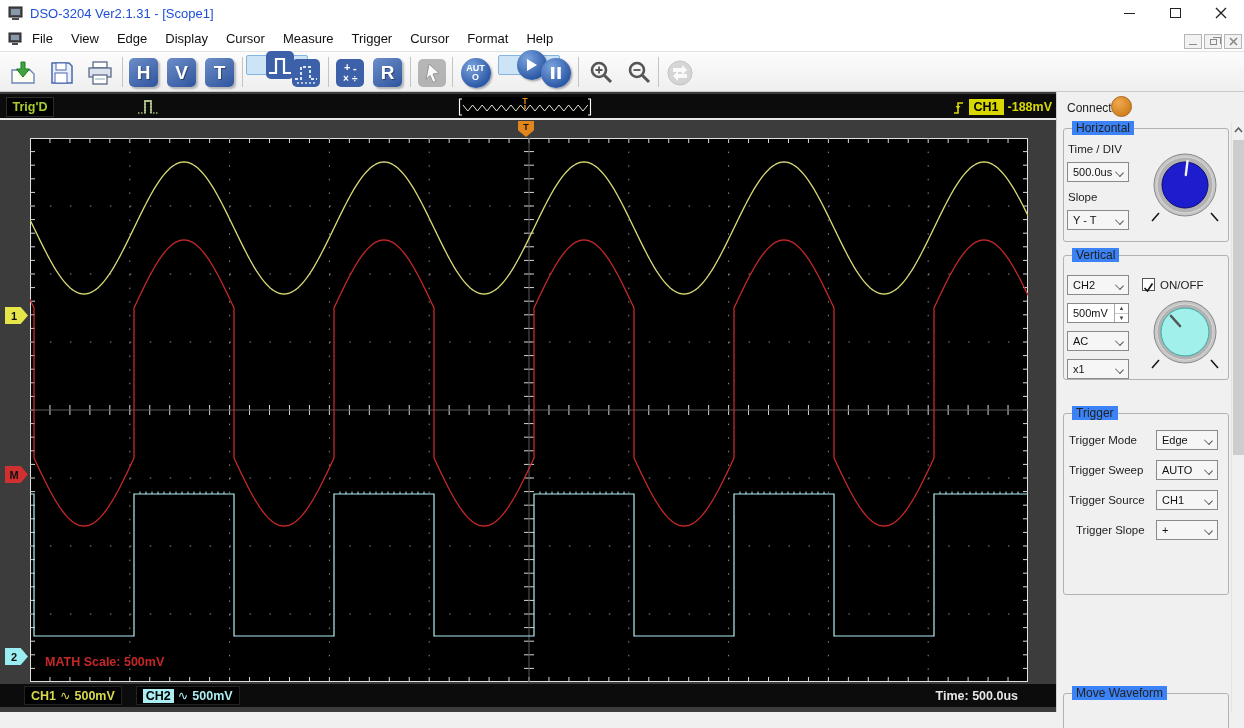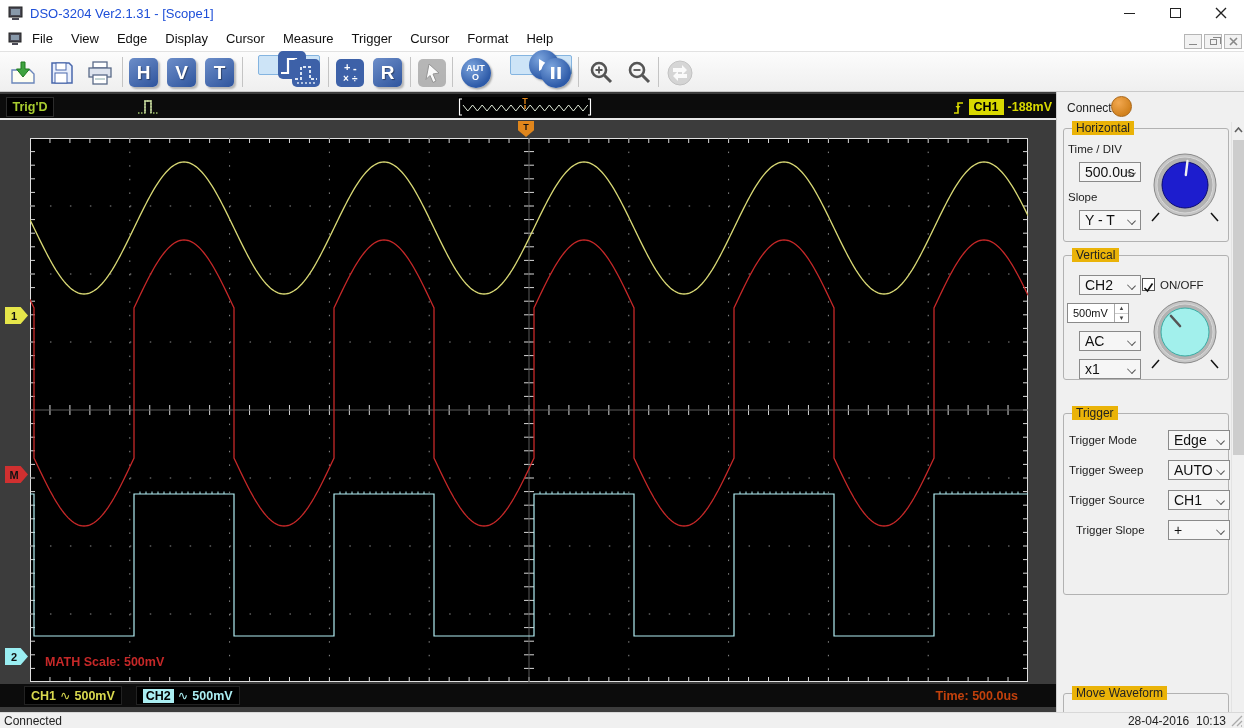--- a/index.html
+++ b/index.html
@@ -39,28 +39,28 @@
   .plot{position:absolute;left:30px;top:46px;width:998px;height:544px;background:#000;}
   .marker{position:absolute;display:flex;align-items:center;justify-content:center;font-size:11px;font-weight:bold;color:#111;}
   .mk-right-point{clip-path:polygon(0 0,68% 0,100% 50%,68% 100%,0 100%);width:23px;height:17px;padding-right:5px;}
   .mk-left-point{clip-path:polygon(100% 0,32% 0,0 50%,32% 100%,100% 100%);width:22px;height:17px;padding-left:5px;}
   .mk-down-point{clip-path:polygon(0 0,100% 0,100% 58%,50% 100%,0 58%);width:16px;height:16px;padding-bottom:4px;font-size:9px;}
   .scopebottom{position:absolute;left:0;top:592px;width:1056px;height:23px;background:#0c0c0c;display:flex;align-items:center;}
   .chgroup{background:#000;border:1px solid #222;height:19px;display:flex;align-items:center;padding:0 6px;gap:4px;font-size:12.5px;font-weight:bold;}
   .ylw{color:#d8d84e;}
   .cyn{color:#abeef2;}
   .ch2badge{background:#abeef2;color:#000;padding:0 3px;}
-  .timebox{color:#c2410c;font-size:12.5px;font-weight:bold;}
+  .timebox{color:#e5e5e5;font-size:12.5px;font-weight:bold;}
   .wavechar{font-family:"DejaVu Sans",sans-serif;font-weight:normal;}
   
   .rpanel{position:absolute;left:1056px;top:92px;width:188px;height:620px;background:#f0f0f0;border-left:1px solid #cfcfcf;}
   .grpbox{position:absolute;border:1px solid #b2b2b2;border-radius:3px;}
-  .grptitle{position:absolute;top:-8px;left:8px;background:#eab308;padding:0 4px;font-size:12px;color:#222;}
+  .grptitle{position:absolute;top:-8px;left:8px;background:#3b82f6;padding:0 4px;font-size:12px;color:#222;}
   .lbl{position:absolute;font-size:11.5px;color:#222;}
-  .sel{position:absolute;width:62px;height:20px;background:#f6f6f6;border:1px solid #8a8a8a;font-size:14px;color:#111;display:flex;align-items:center;padding-left:5px;margin-left:12px;}
+  .sel{position:absolute;width:62px;height:20px;background:#f6f6f6;border:1px solid #8a8a8a;font-size:11px;color:#111;display:flex;align-items:center;padding-left:5px;}
   .sel .chev{position:absolute;right:5px;top:6px;width:7px;height:7px;}
   .chev:before{content:"";position:absolute;left:0;top:0;width:6px;height:6px;border-right:1.4px solid #555;border-bottom:1.4px solid #555;transform:rotate(45deg) scale(1,.8);}
   .spinner{position:absolute;width:62px;height:20px;background:#fff;border:1px solid #8a8a8a;font-size:11px;color:#111;display:flex;align-items:center;padding-left:5px;}
   .spinbtns{position:absolute;right:0;top:0;width:14px;height:18px;border-left:1px solid #aaa;display:flex;flex-direction:column;}
   .spinbtns span{flex:1;display:flex;align-items:center;justify-content:center;font-size:6px;color:#444;border-bottom:1px solid #ccc;}
   .spinbtns span:last-child{border-bottom:none;}
   .cbox{position:absolute;width:13px;height:13px;background:#fff;border:1px solid #555;}
   .scrollbar{position:absolute;left:1231px;top:122px;width:13px;height:590px;background:#f0f0f0;border-left:1px solid #e3e3e3;}
   .sb-up{position:absolute;left:0;top:0;width:13px;height:16px;display:flex;align-items:center;justify-content:center;}
   .sb-thumb{position:absolute;left:1px;top:18px;width:11px;height:315px;background:#cdcdcd;}
@@ -404,20 +404,13 @@
 
   <div class="scrollbar">
     <div class="sb-up">
       <svg width="9" height="6">
           <polyline points="1,5 4.5,1 8,5" fill="none" stroke="#606060" stroke-width="1.6"></polyline>
         </svg>
     </div>
     <div class="sb-thumb"></div>
   </div>
 
-  <div class="statusbar">
-    <span style="position:absolute;left:4px;top:1px">Connected</span>
-    <span class="datetime">28-04-2016  10:13</span>
-    <svg width="13" height="13" style="position:absolute;right:1px;bottom:1px">
-      <path d="M12,2 L2,12 M12,7 L7,12 M12,12 L11,12" stroke="#aaa" stroke-width="1.3"></path>
-    </svg>
-  </div>
 </div>
 
 </body></html>

